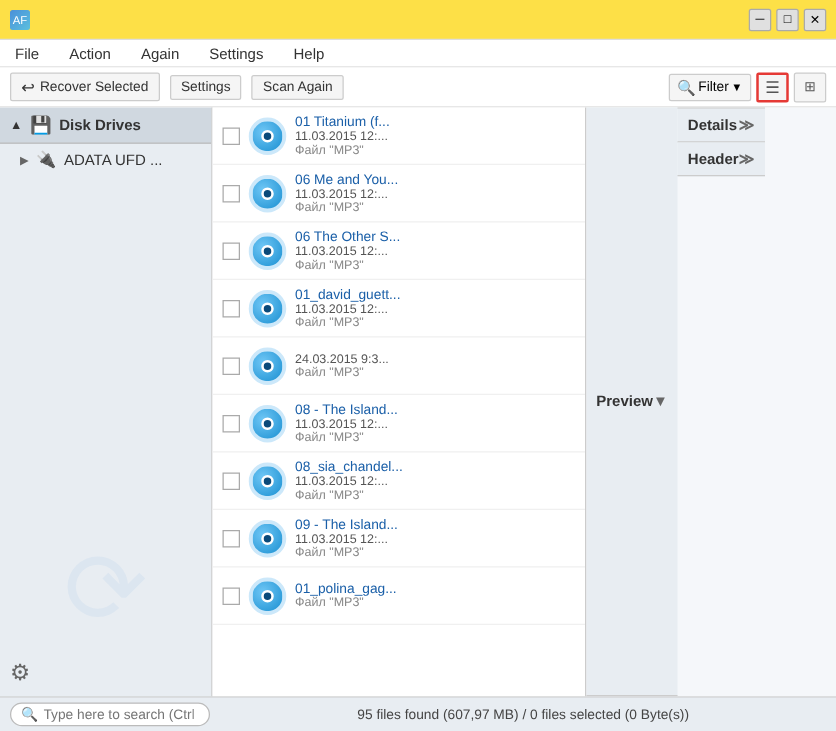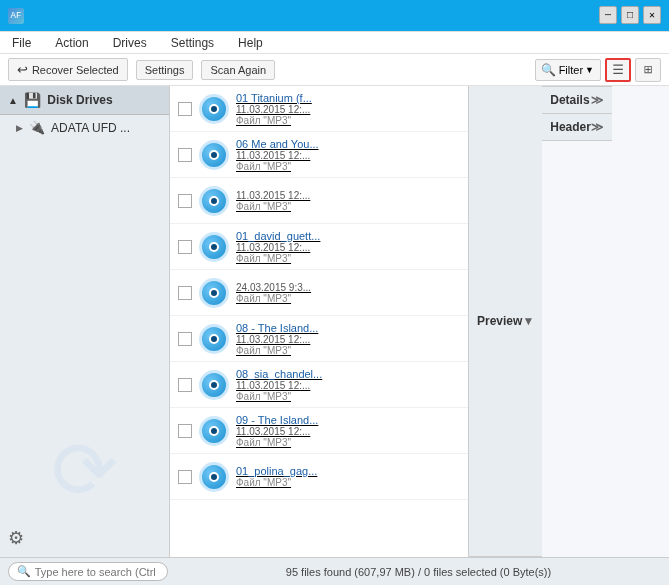--- a/index.html
+++ b/index.html
@@ -1,26 +1,26 @@
 <!DOCTYPE html>
 <html><head>
   <meta charset="utf-8">
   <style>
     * { box-sizing: border-box; margin: 0; padding: 0; }
     body { font-family: 'Segoe UI', Tahoma, sans-serif; font-size: 12px; background: #f0f0f0; width: 669px; height: 585px; overflow: hidden; }
 
     
     .title-bar {
-      background: #0ea5e9;
-      display: flex;
+      background: #fde047;
+      display: flex;
+      align-items: center;
       justify-content: space-between;
       padding: 6px 8px;
       border-bottom: 1px solid #ddd;
       height: 32px;
-      font-family: Liberation Mono, monospace;
     }
     .title-bar-left {
       display: flex;
       align-items: center;
       gap: 6px;
       font-size: 12px;
       color: #333;
     }
     .title-bar-icon {
       width: 16px; height: 16px;
@@ -179,21 +179,20 @@
       pointer-events: none;
     }
 
     
     .file-list {
       flex: 1;
       background: #fff;
       overflow-y: auto;
       border-right: 1px solid #ccc;
       position: relative;
-      text-decoration: underline;
     }
     .file-item {
       display: flex;
       align-items: center;
       padding: 4px 8px;
       border-bottom: 1px solid #f0f0f0;
       gap: 6px;
       cursor: pointer;
       min-height: 46px;
     }
@@ -347,21 +346,21 @@
   <div class="title-bar-controls">
     <div class="title-btn">─</div>
     <div class="title-btn">□</div>
     <div class="title-btn close">✕</div>
   </div>
 </div>
 
 <div class="menu-bar">
   <span class="menu-item">File</span>
   <span class="menu-item">Action</span>
-  <span class="menu-item">Drives</span>
+  <span class="menu-item">Again</span>
   <span class="menu-item">Settings</span>
   <span class="menu-item">Help</span>
 </div>
 
 <div class="toolbar">
   <div class="toolbar-btn">
     <span style="font-size:13px;">↩</span>
     <span>Recover Selected</span>
   </div>
   <div class="toolbar-btn">
@@ -432,20 +431,21 @@
       </div>
     </div>
     <div class="file-item">
       <div class="file-checkbox"></div>
       <div class="file-icon">
         <div class="mp3-icon">
             <div class="mp3-inner"></div>
           </div>
       </div>
       <div class="file-info">
+        <span class="file-name">06 The Other S...</span>
         <span class="file-date">11.03.2015 12:...</span>
         <span class="file-type">Файл "MP3"</span>
       </div>
     </div>
     <div class="file-item">
       <div class="file-checkbox"></div>
       <div class="file-icon">
         <div class="mp3-icon">
             <div class="mp3-inner"></div>
           </div>

